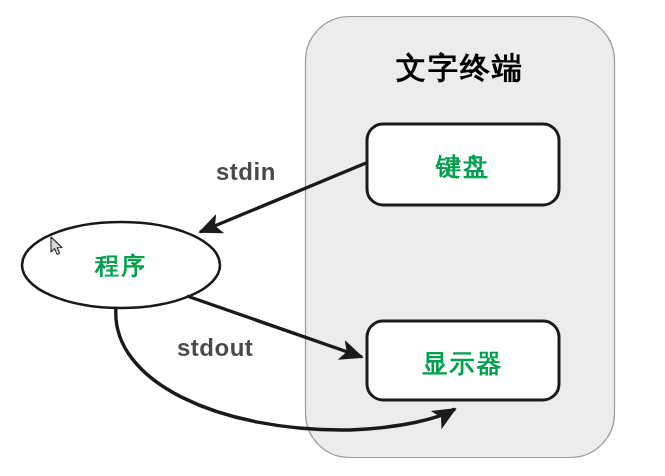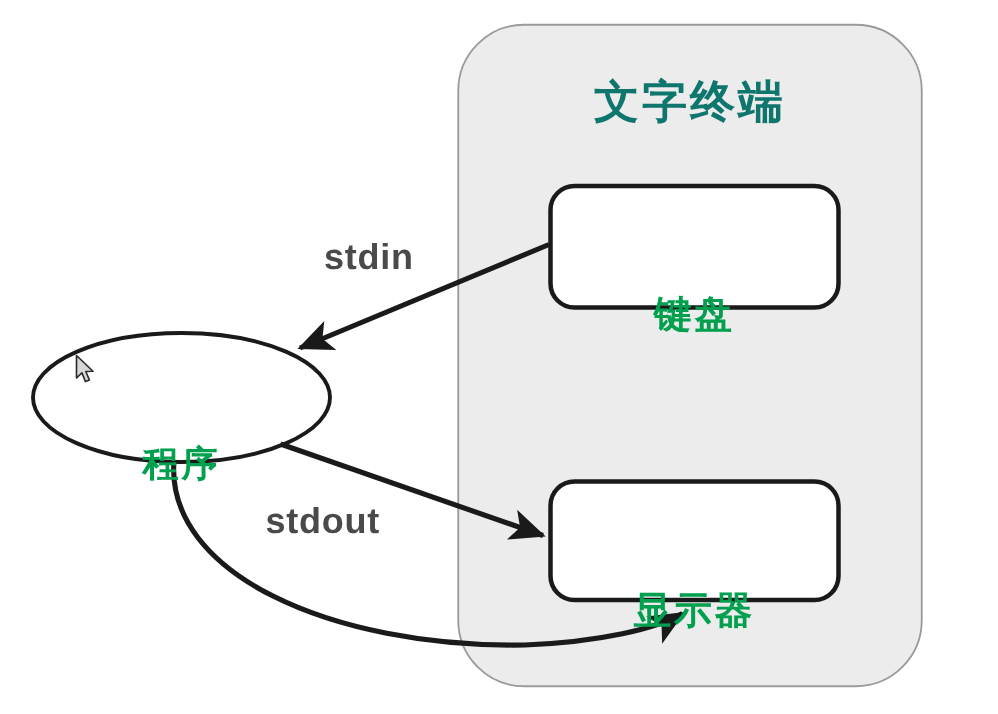--- a/index.html
+++ b/index.html
@@ -25,33 +25,32 @@
     height: 476px;
   }
   .terminal-title {
     position: absolute;
     left: 305px;
     top: 48px;
     width: 310px;
     text-align: center;
     font-size: 30px;
     font-weight: 700;
-    color: #0f766e;
+    color: #000000;
     letter-spacing: 2px;
     white-space: nowrap;
   }
   .device-label {
     position: absolute;
     font-size: 25px;
     font-weight: 700;
     color: #00a04e;
     letter-spacing: 2px;
     white-space: nowrap;
     text-align: center;
-    margin-top: 43px;
   }
   #keyboard-label {
     left: 366px;
     top: 150px;
     width: 194px;
   }
   #display-label {
     left: 366px;
     top: 347px;
     width: 194px;

